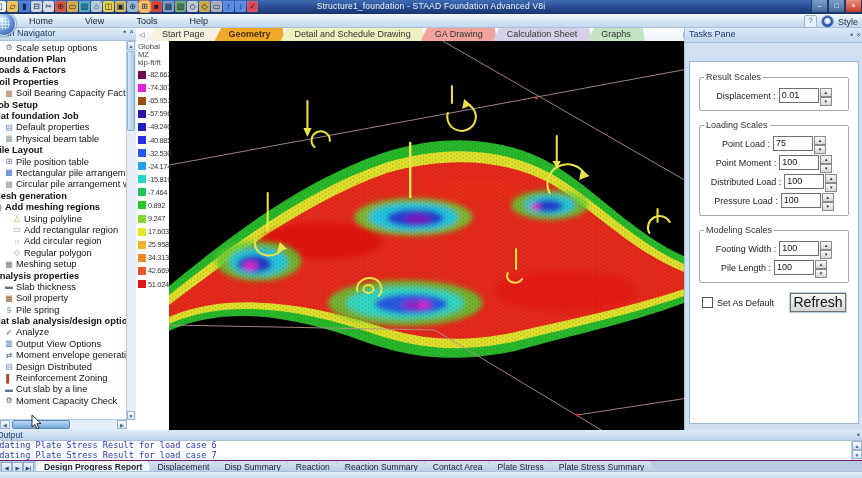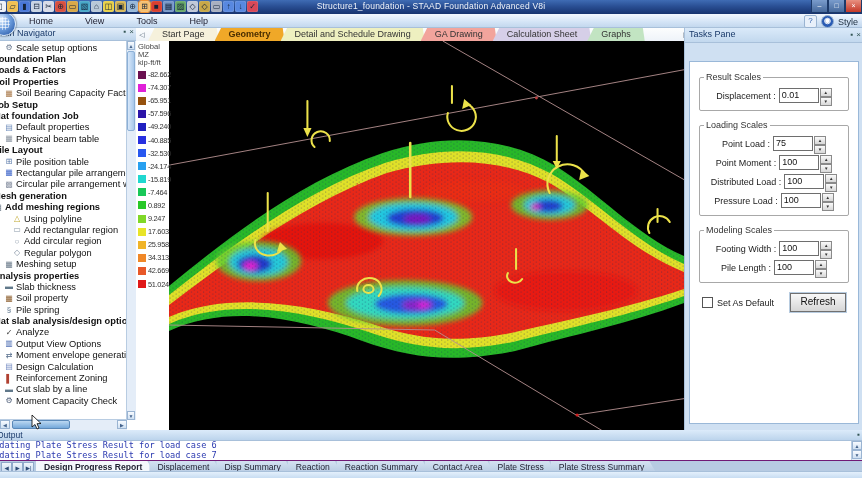--- a/index.html
+++ b/index.html
@@ -96,21 +96,21 @@
   .frow{display:flex;justify-content:center;align-items:center;margin:4px 0 0 0;}
   .flabel{font-size:9px;color:#222;margin-right:3px;}
   .fbox{width:36px;height:13px;border:1px solid #6e6e6e;font-size:9px;line-height:13px;
     padding-left:2px;background:#fff;color:#111;margin-right:1px;}
   .spin{width:12px;height:15px;display:flex;flex-direction:column;}
   .spin span{flex:1;font-size:4.5px;line-height:7px;text-align:center;color:#333;
     background:linear-gradient(#fafafa,#d8d8d8);border:1px solid #8a8a8a;}
   .bottom-row{display:flex;align-items:center;justify-content:space-between;margin:10px 12px 0 12px;}
   .chk{display:flex;align-items:center;font-size:9px;color:#222;}
   .chkbox{width:9px;height:9px;border:1px solid #555;background:#fff;margin-right:4px;}
-  .btn{min-width:54px;height:17px;font-size:10px;color:#111;text-align:center;line-height:16px;
+  .btn{min-width:54px;height:17px;font-size:14px;color:#111;text-align:center;line-height:16px;
     background:linear-gradient(#f8f8f8,#d6d6d6);border:1px solid #707070;box-shadow:0 0 0 1px #b8cce0;}
   
   .output{position:absolute;left:0;top:430px;right:0;height:48px;background:#fff;}
   .output .pane-header{height:10px;font-size:8.5px;background:linear-gradient(#dcebfa,#bcd4ec);}
   .output .ph-label{top:0;margin-left:-5px;}
   .out-text{position:absolute;left:0;top:11px;right:10px;height:19px;background:#fff;overflow:hidden;}
   .out-line{font-family:"DejaVu Sans Mono",monospace;font-size:8.6px;line-height:9.5px;
     color:#2b3ab0;white-space:pre;margin-left:-11px;}
   .out-vscroll{position:absolute;right:0;top:11px;width:10px;height:19px;background:#e4edf8;border-left:1px solid #b8cce2;}
   .out-vscroll span{display:block;height:9px;font-size:5px;line-height:9px;text-align:center;color:#46648c;
@@ -356,21 +356,21 @@
             <span class="tlabel">Output View Options</span>
           </div>
 
           <div class="trow lvl1">
             <span class="ticon" style="color: rgb(80, 104, 136);">⇄</span>
             <span class="tlabel">Moment envelope generation</span>
           </div>
 
           <div class="trow lvl1">
             <span class="ticon" style="color: rgb(112, 136, 192);">▤</span>
-            <span class="tlabel">Design Calculation</span>
+            <span class="tlabel">Design Distributed</span>
           </div>
 
           <div class="trow lvl1">
             <span class="ticon" style="color: rgb(176, 64, 48);">▌</span>
             <span class="tlabel">Reinforcement Zoning</span>
           </div>
 
           <div class="trow lvl1">
             <span class="ticon" style="color: rgb(96, 120, 138);">▬</span>
             <span class="tlabel">Cut slab by a line</span>

